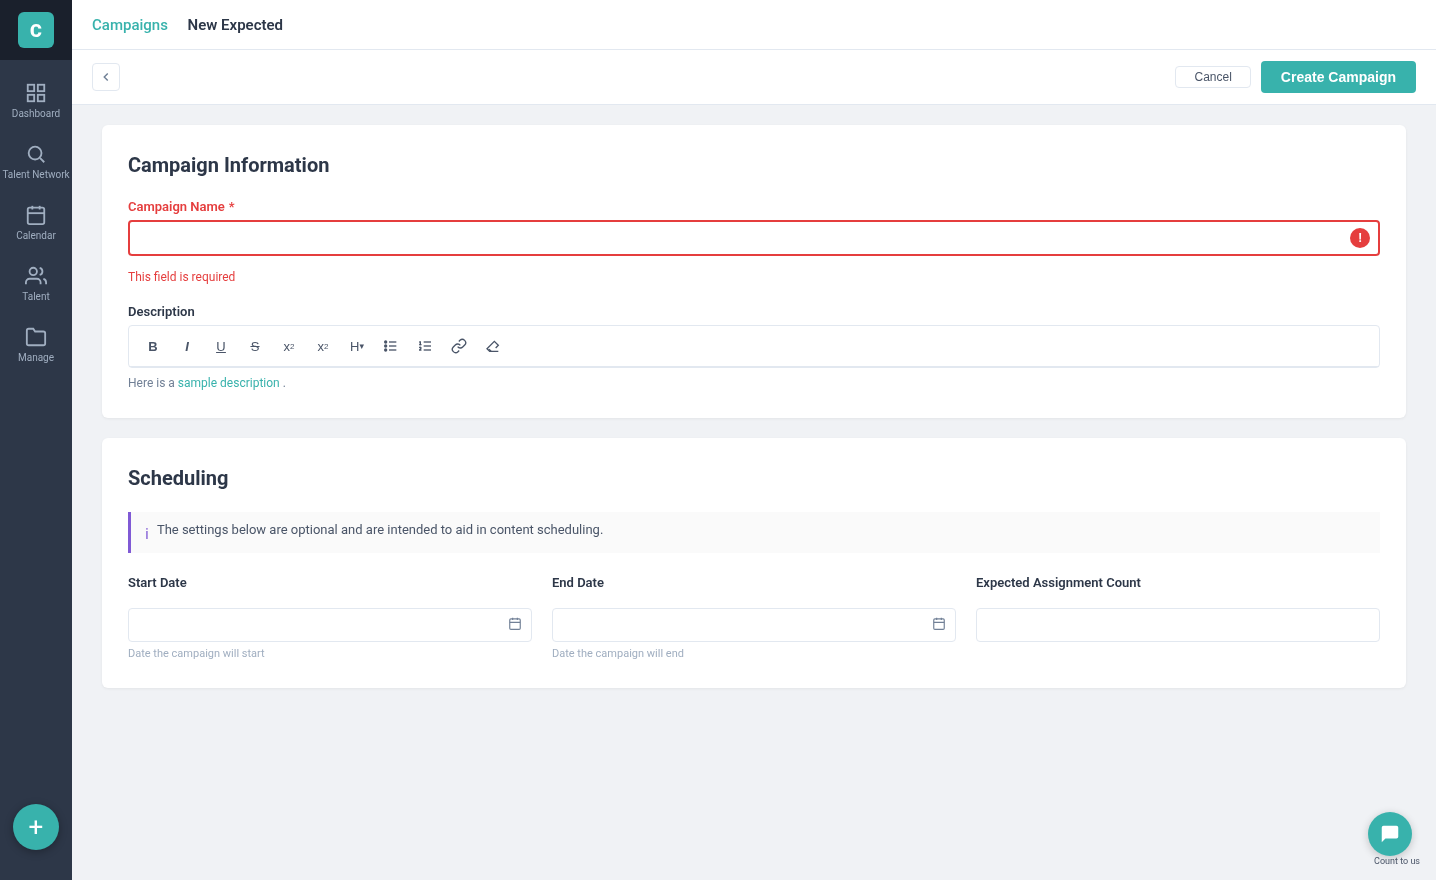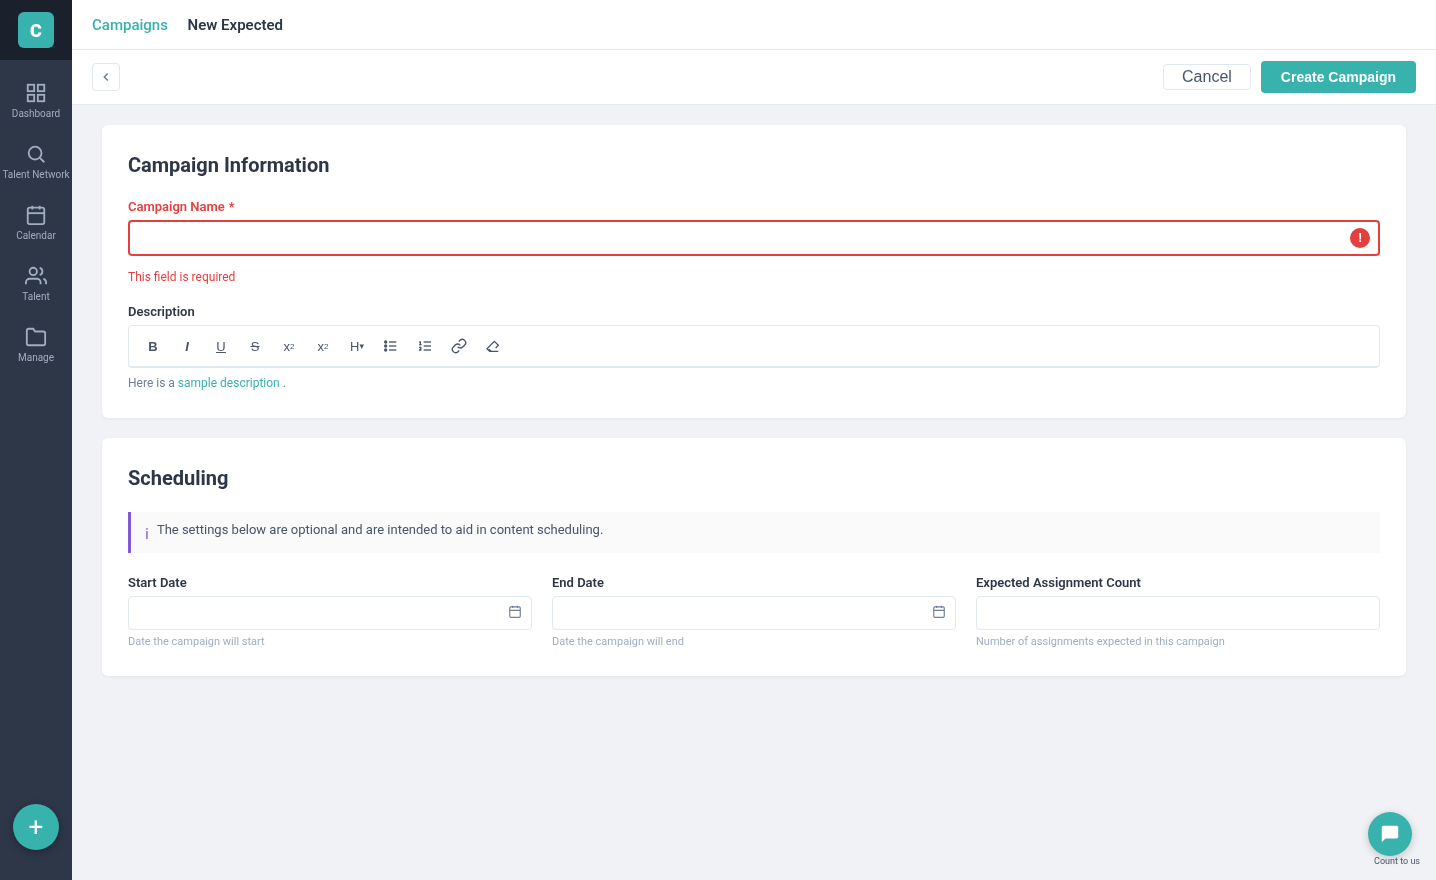--- a/index.html
+++ b/index.html
@@ -176,21 +176,21 @@
       display: flex;
       align-items: center;
       gap: 10px;
     }
     .cancel-btn {
       padding: 3px 18px;
       border: 1px solid #e2e8f0;
       border-radius: 4px;
       background: #fff;
       color: #4a5568;
-      font-size: 16px;
+      font-size: 12px;
       cursor: pointer;
     }
     .create-btn {
       padding: 8px 20px;
       border: none;
       border-radius: 4px;
       background: #38b2ac;
       color: #fff;
       font-size: 14px;
       font-weight: 600;
@@ -344,21 +344,21 @@
     .date-row {
       display: grid;
       grid-template-columns: 1fr 1fr 1fr;
       gap: 20px;
     }
     .date-field label {
       font-size: 13px;
       font-weight: 600;
       color: #2d3748;
       display: block;
-      margin-bottom: 6px;
+      margin-bottom: 18px;
     }
     .date-input-wrapper {
       position: relative;
     }
     .date-input {
       width: 100%;
       padding: 8px 36px 8px 10px;
       border: 1px solid #e2e8f0;
       border-radius: 4px;
       font-size: 14px;
@@ -604,21 +604,20 @@
             </span>
           </div>
           <p class="field-helper">Date the campaign will end</p>
         </div>
 
         <div class="date-field">
           <label>Expected Assignment Count</label>
           <div class="date-input-wrapper">
             <input type="number" class="date-input" style="">
           </div>
-          <p class="field-helper">Number of assignments expected in this campaign</p>
         </div>
       </div>
     </div>
 
   </div>
 
 </div>
 
 <div class="chat-widget">
   <svg width="22" height="22" viewBox="0 0 24 24" fill="white">

